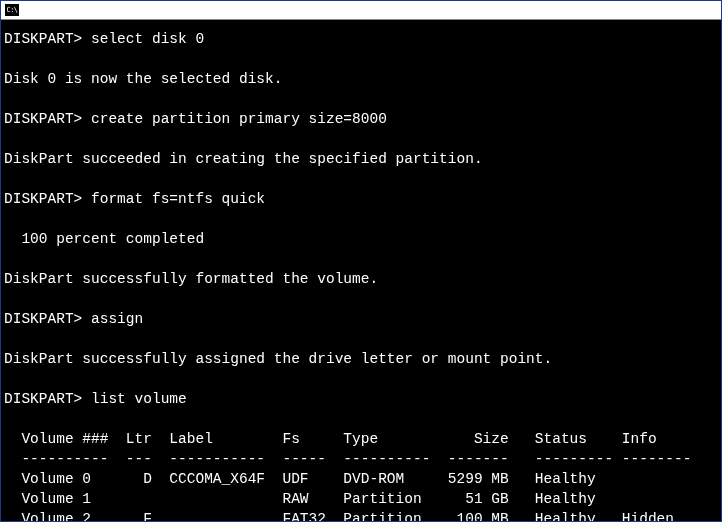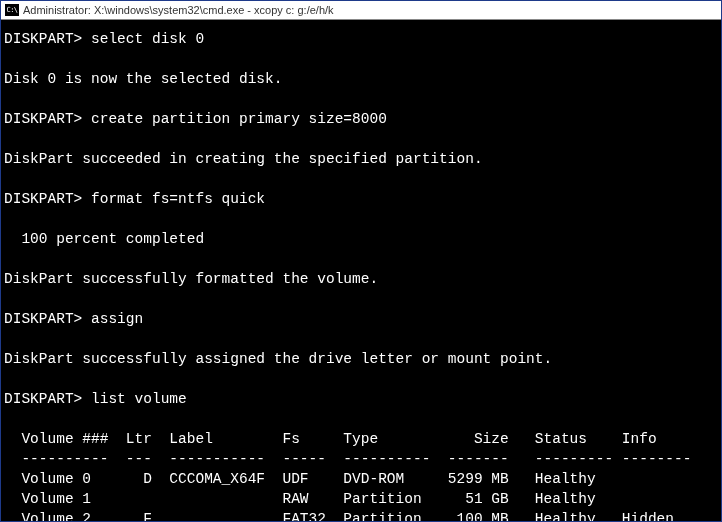--- a/index.html
+++ b/index.html
@@ -52,16 +52,15 @@
     overflow: hidden;
   }
   .terminal-line { white-space: pre; }
 </style>
 </head>
 <body>
 
 <div class="window">
   <div class="titlebar">
     <span class="titlebar-icon">C:\</span>
-    <span>Administrator: X:\windows\system32\cmd.exe - xcopy  c: g:/e/h/k</span>
   </div>
   <div class="terminal" id="term"><div class="terminal-line">DISKPART&gt; select disk 0</div><div class="terminal-line"> </div><div class="terminal-line">Disk 0 is now the selected disk.</div><div class="terminal-line"> </div><div class="terminal-line">DISKPART&gt; create partition primary size=8000</div><div class="terminal-line"> </div><div class="terminal-line">DiskPart succeeded in creating the specified partition.</div><div class="terminal-line"> </div><div class="terminal-line">DISKPART&gt; format fs=ntfs quick</div><div class="terminal-line"> </div><div class="terminal-line">  100 percent completed</div><div class="terminal-line"> </div><div class="terminal-line">DiskPart successfully formatted the volume.</div><div class="terminal-line"> </div><div class="terminal-line">DISKPART&gt; assign</div><div class="terminal-line"> </div><div class="terminal-line">DiskPart successfully assigned the drive letter or mount point.</div><div class="terminal-line"> </div><div class="terminal-line">DISKPART&gt; list volume</div><div class="terminal-line"> </div><div class="terminal-line">  Volume ###  Ltr  Label        Fs     Type           Size   Status    Info</div><div class="terminal-line">  ----------  ---  -----------  -----  ----------  -------   --------- --------</div><div class="terminal-line">  Volume 0      D  CCCOMA_X64F  UDF    DVD-ROM     5299 MB   Healthy   </div><div class="terminal-line">  Volume 1                      RAW    Partition     51 GB   Healthy   </div><div class="terminal-line">  Volume 2      F               FAT32  Partition    100 MB   Healthy   Hidden</div><div class="terminal-line">  Volume 3      C  CCCOMA_X64F  NTFS   Removable     14 GB   Healthy   </div></div>
 </div>
 
 </body></html>

